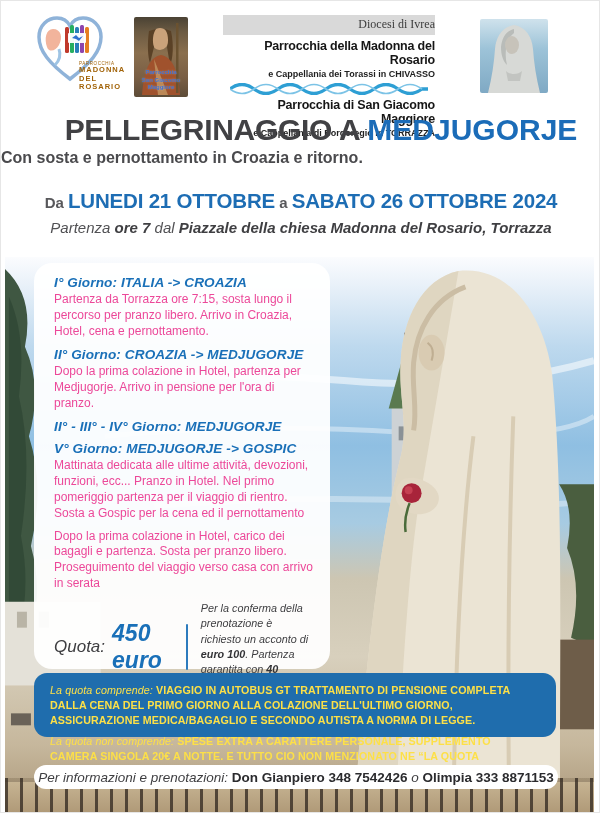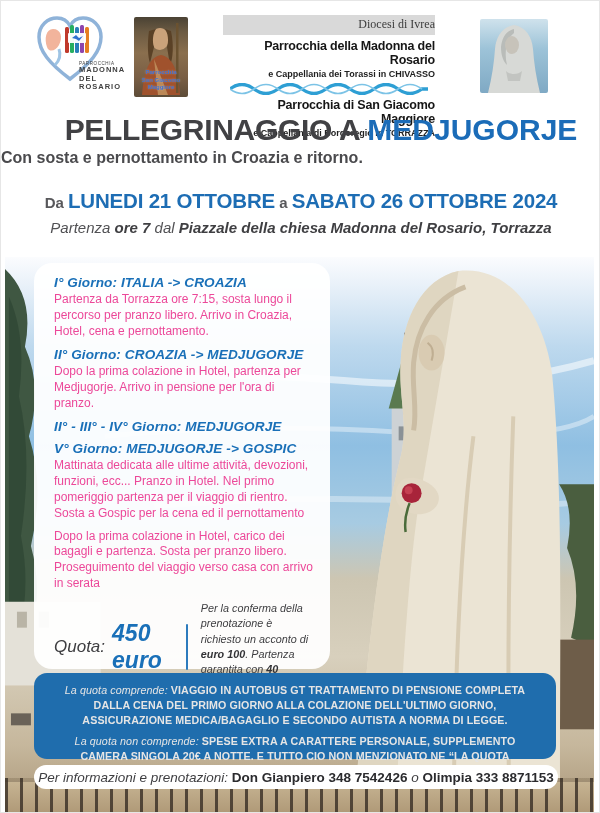--- a/index.html
+++ b/index.html
@@ -8,21 +8,21 @@
     position: relative; width: 600px; height: 813px;
     background: #ffffff; overflow: hidden;
     font-family: "Liberation Sans", sans-serif;
     border: 1px solid #e6e6e6; margin: 0 auto;
   }
 
   
   .hdr { position:absolute; top:0; left:0; width:600px; height:110px; }
   .heart-logo { position:absolute; left:34px; top:14px; width:100px; height:88px; }
   .heart-logo svg { position:absolute; left:0; top:0; }
-  .logo-text { position:absolute; left:44px; top:46px; color:#404040; line-height:1.15; }
+  .logo-text { position:absolute; left:44px; top:46px; color:#a16207; line-height:1.15; }
   .logo-text .l0 { font-size:4.5px; letter-spacing:.6px; }
   .logo-text .l1 { font-size:7.5px; font-weight:bold; letter-spacing:1px; }
   .saint-img { position:absolute; left:133px; top:16px; width:54px; height:80px;
     background: linear-gradient(180deg,#4a4234 0%, #6b5a42 18%, #8a6f4e 45%, #7a5f45 75%, #5d4c38 100%);
     border-radius:2px; overflow:hidden; }
   .saint-img svg { position:absolute; left:0; top:0; }
   .saint-cap { position:absolute; left:0; bottom:6px; width:100%; text-align:center;
     color:#3f6fd0; font-weight:bold; font-size:6px; line-height:1.2; text-shadow:0 0 2px rgba(255,255,255,.4); }
   .hdr-center { position:absolute; left:222px; top:14px; width:212px; text-align:right; }
   .diocese-bar { background:#d9d9d9; color:#3c3c3c; font-family:"Liberation Serif", serif;
@@ -68,22 +68,22 @@
   .quota-row { display:flex; align-items:center; margin-top:9px; }
   .quota-label { font-style:italic; font-size:17px; color:#3e3e41; }
   .quota-value { font-style:italic; font-weight:bold; font-size:23px; color:#1a70b8; margin-left:7px; }
   .quota-div { width:3px; height:46px; background:#2d7bbd; border-radius:2px; margin:0 13px 0 17px; }
   .quota-note { font-style:italic; font-size:10.8px; line-height:1.4; color:#3e3e41; width:188px; }
   .quota-note b { color:#333336; }
   .documents { margin-top:13px; font-style:italic; font-size:10.8px; color:#3e3e41; }
   .documents b { color:#333336; }
 
   
-  .terms { position:absolute; left:33px; top:672px; width:522px; height:86px;
-    background:#1f6dad; border-radius:13px; color:#e5e5e5; padding:10px 16px;text-align:center; }
+  .terms { position:absolute; left:33px; top:672px; width:522px; height:64px;
+    background:#1f6dad; border-radius:13px; color:#fde047; padding:10px 16px; }
   .terms p { font-size:10.7px; font-weight:bold; line-height:1.42; letter-spacing:.1px; }
   .terms p + p { margin-top:5px; }
   .terms i { font-weight:normal; font-style:italic; }
 
   
   .pill { position:absolute; left:33px; top:764px; width:524px; height:24px;
     background:#ffffff; border-radius:19px; display:flex; align-items:center; justify-content:center;
     font-size:13.5px; color:#3e3e41; }
   .pill i { font-style:italic; }
   .pill b { color:#2b2b2e; }

